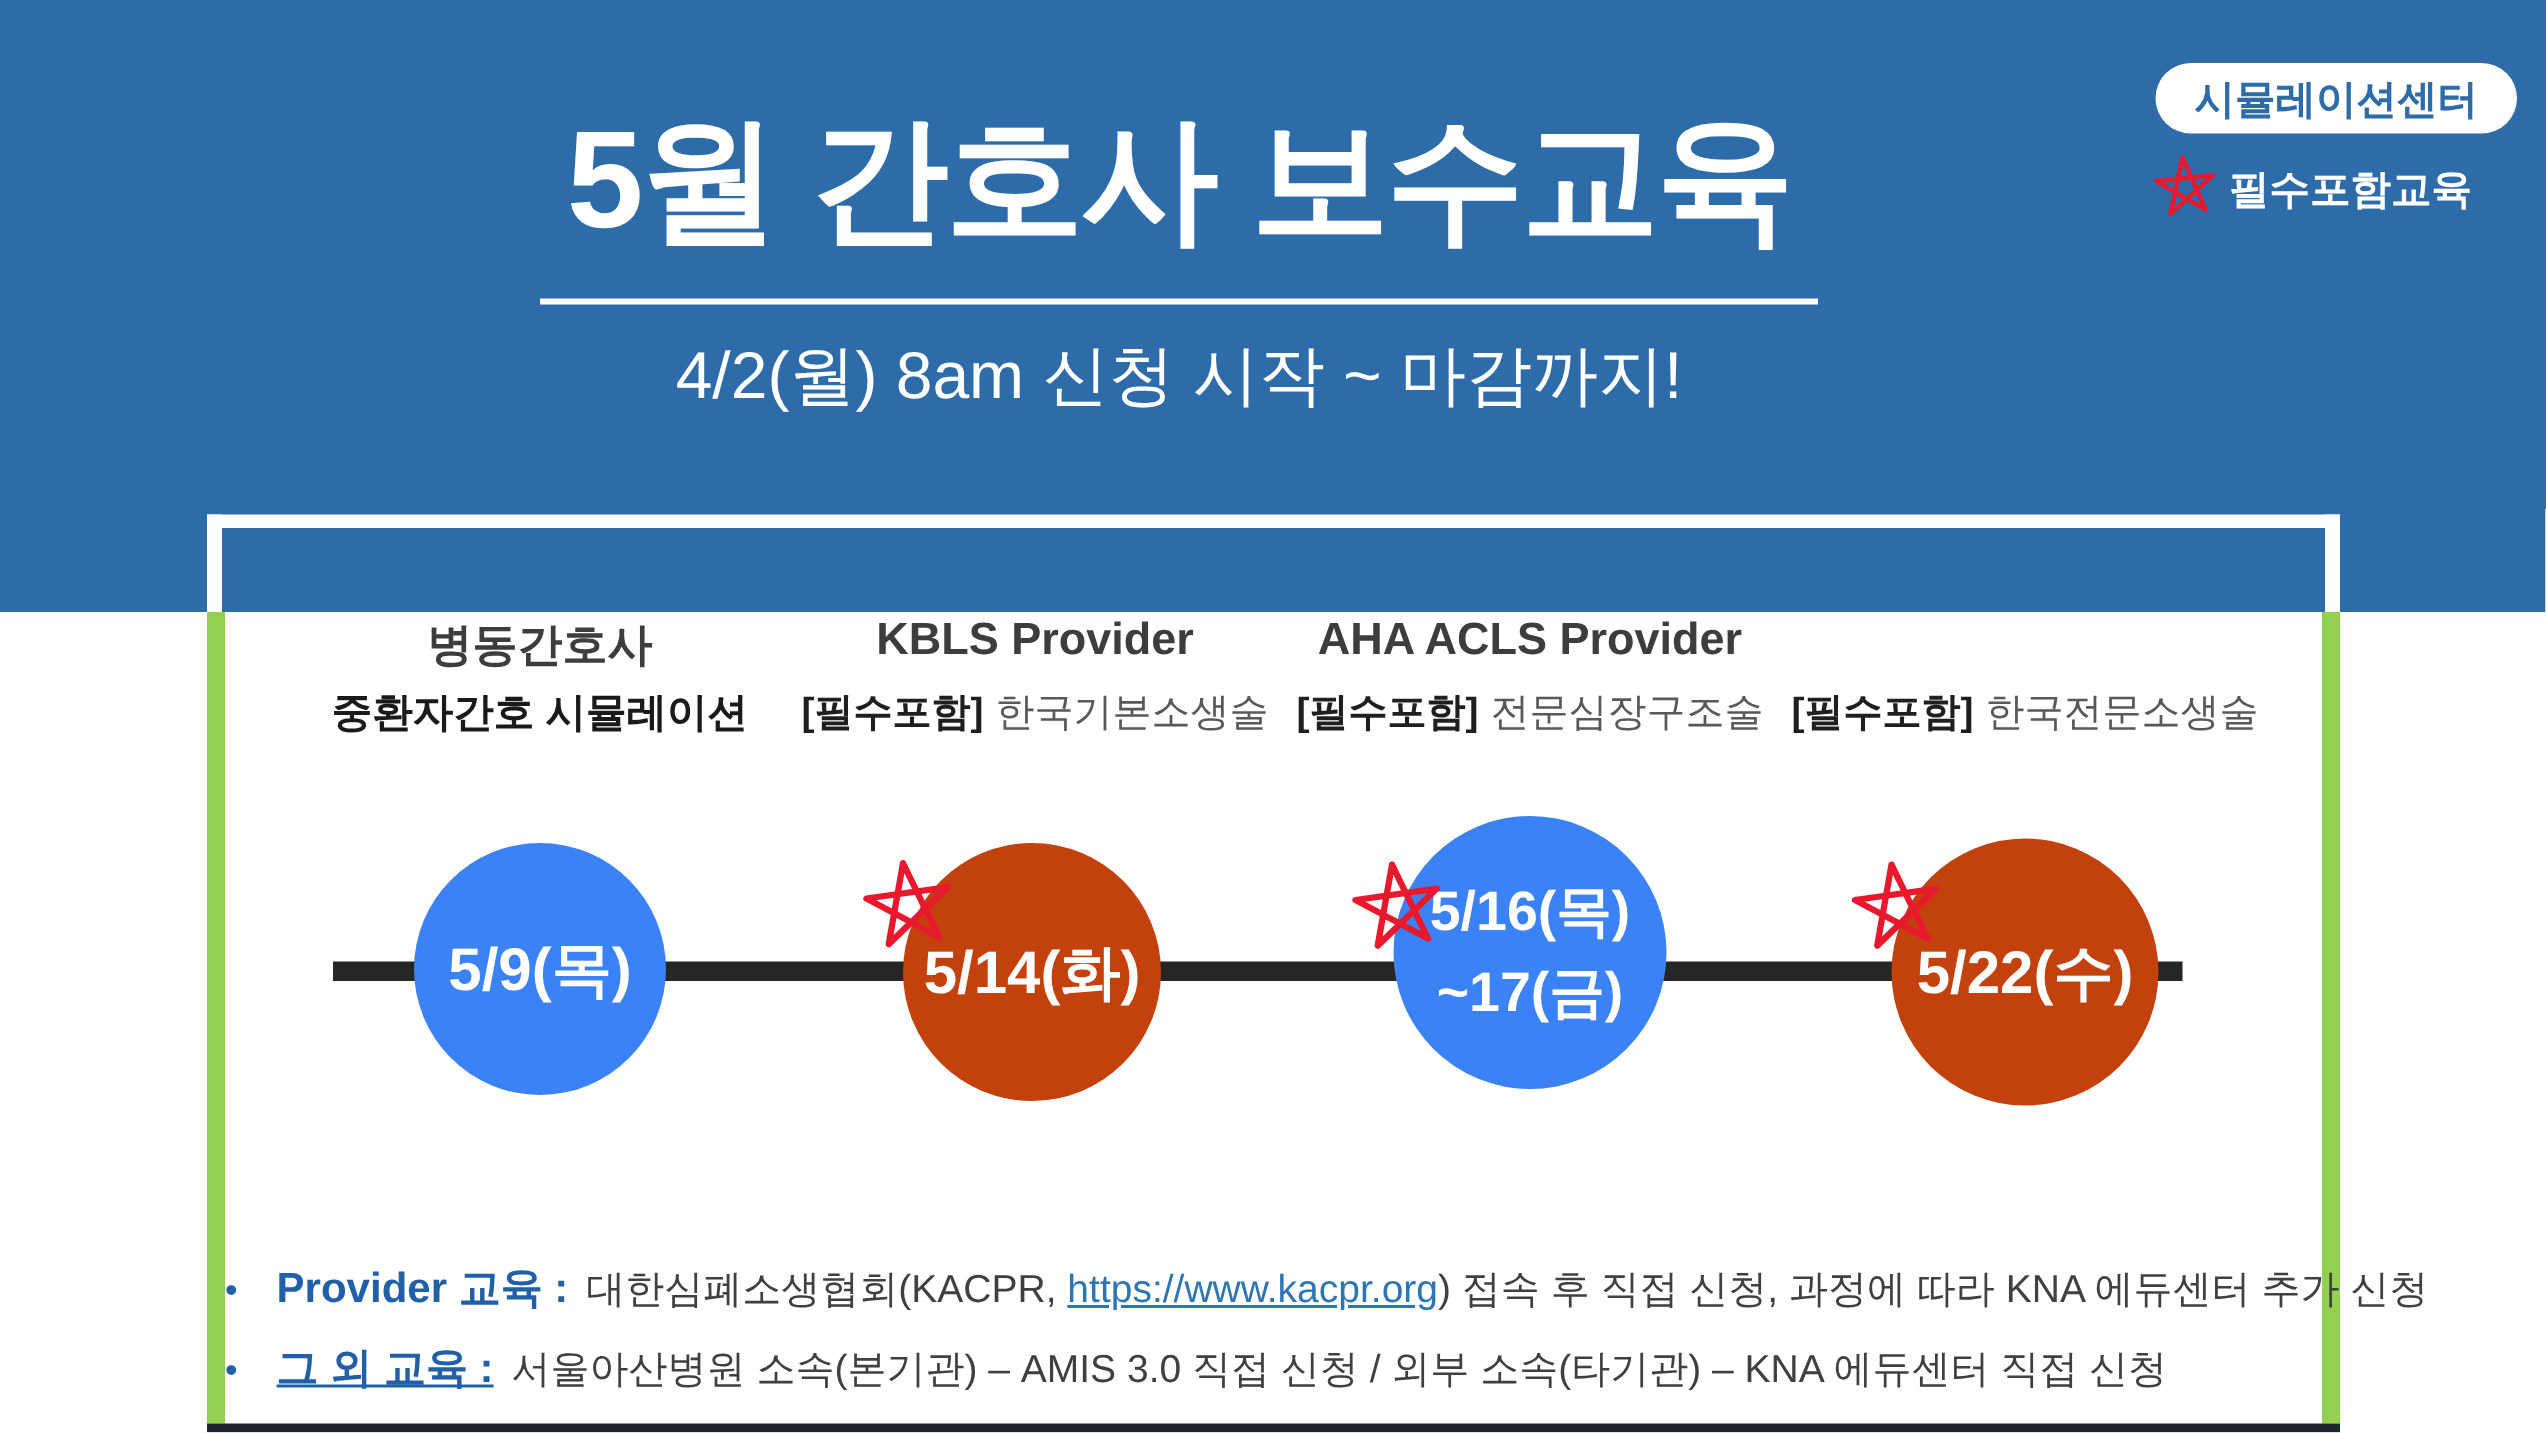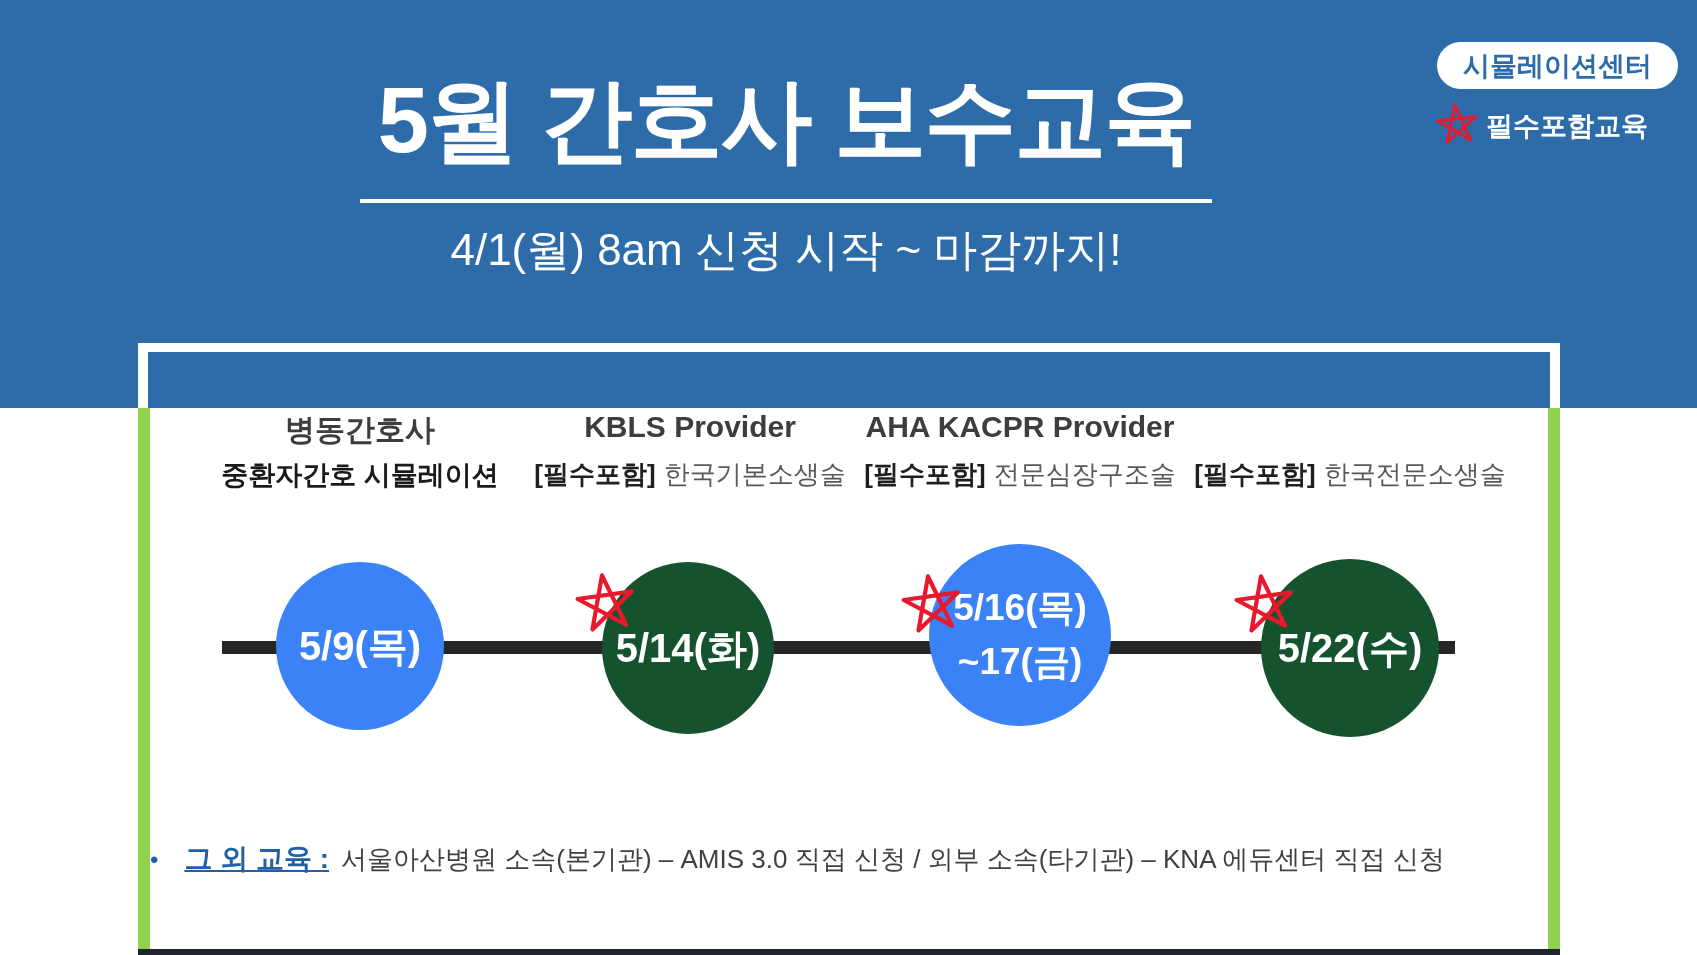--- a/index.html
+++ b/index.html
@@ -48,21 +48,21 @@
   .ch1 { left:190px; }  .ch2 { left:520px; }  .ch3 { left:850px; }  .ch4 { left:1180px; }
   .cs1 { left:170px; }  .cs2 { left:500px; }  .cs3 { left:830px; }  .cs4 { left:1160px; }
 
   
   .tl-line { position:absolute; left:222px; top:641px; width:1233px; height:13px; background:#262626; }
   .circle {
     position:absolute; border-radius:50%; display:flex; flex-direction:column;
     align-items:center; justify-content:center; color:#ffffff; font-weight:bold; text-align:center;
   }
   .circle.blue { background:#3b82f6; }
-  .circle.dark { background:#14532d; }
+  .circle.dark { background:#c2410c; }
   .c1 { left:276px;  top:562px; width:168px; height:168px; font-size:40px; }
   .c2 { left:602px;  top:562px; width:172px; height:172px; font-size:40px; }
   .c3 { left:929px;  top:544px; width:182px; height:182px; font-size:37px; line-height:1.45; }
   .c4 { left:1261px; top:559px; width:178px; height:178px; font-size:40px; }
   .star { position:absolute; width:60px; height:66px; transform:rotate(-8deg); }
   .s2 { left:576px;  top:571px; }
   .s3 { left:902px;  top:572px; }
   .s4 { left:1235px; top:572px; }
   .star polyline, .legend-star polyline { fill:none; stroke:#e8192c; stroke-width:7; stroke-linejoin:round; stroke-linecap:round; }
 
@@ -83,39 +83,39 @@
 </style>
 </head>
 <body>
 
 <div class="poster">
 
   <div class="blue-band"></div>
 
   <div class="main-title">5월 간호사 보수교육</div>
   <div class="title-underline"></div>
-  <div class="subtitle">4/1(월) 8am 신청 시작 ~ 마감까지!</div>
+  <div class="subtitle">4/2(월) 8am 신청 시작 ~ 마감까지!</div>
 
   <div class="badge">시뮬레이션센터</div>
 
   <svg class="legend-star" viewBox="0 0 100 110">
     <polyline points="50,7 78.2,93.8 4.35,40.17 95.65,40.17 21.8,93.8 50,7"></polyline>
   </svg>
   <div class="legend-label">필수포함교육</div>
 
   <div class="frame-top"></div>
   <div class="frame-lw"></div>
   <div class="frame-rw"></div>
   <div class="frame-lg"></div>
   <div class="frame-rg"></div>
   <div class="frame-bot"></div>
 
   <div class="col-head ch1">병동간호사</div>
   <div class="col-head ch2">KBLS Provider</div>
-  <div class="col-head ch3">AHA KACPR Provider</div>
+  <div class="col-head ch3">AHA ACLS Provider</div>
 
   <div class="col-sub cs2">
     <span class="tag">[필수포함]</span><span>한국기본소생술</span>
   </div>
   <div class="col-sub strong cs1">중환자간호 시뮬레이션</div>
   <div class="col-sub cs3">
     <span class="tag">[필수포함]</span><span>전문심장구조술</span>
   </div>
   <div class="col-sub cs4">
     <span class="tag">[필수포함]</span><span>한국전문소생술</span>
@@ -143,17 +143,20 @@
   <svg class="star s3" viewBox="0 0 100 110">
     <polyline points="50,7 78.2,93.8 4.35,40.17 95.65,40.17 21.8,93.8 50,7"></polyline>
   </svg>
   <svg class="star s4" viewBox="0 0 100 110">
     <polyline points="50,7 78.2,93.8 4.35,40.17 95.65,40.17 21.8,93.8 50,7"></polyline>
   </svg>
 
 
   <div class="bullets">
     <div class="bullet-line">
+      <span class="bdot">•</span><span class="blabel">Provider 교육 :</span><span>대한심폐소생협회(KACPR, </span><span class="blink">https://www.kacpr.org</span><span>) 접속 후 직접 신청, 과정에 따라 KNA 에듀센터 추가 신청</span>
+    </div>
+    <div class="bullet-line">
       <span class="bdot">•</span><span class="blabel underlined">그 외 교육 :</span><span>서울아산병원 소속(본기관) – AMIS 3.0 직접 신청 / 외부 소속(타기관) – KNA 에듀센터 직접 신청</span>
     </div>
   </div>
 
 </div>
 
 </body></html>

